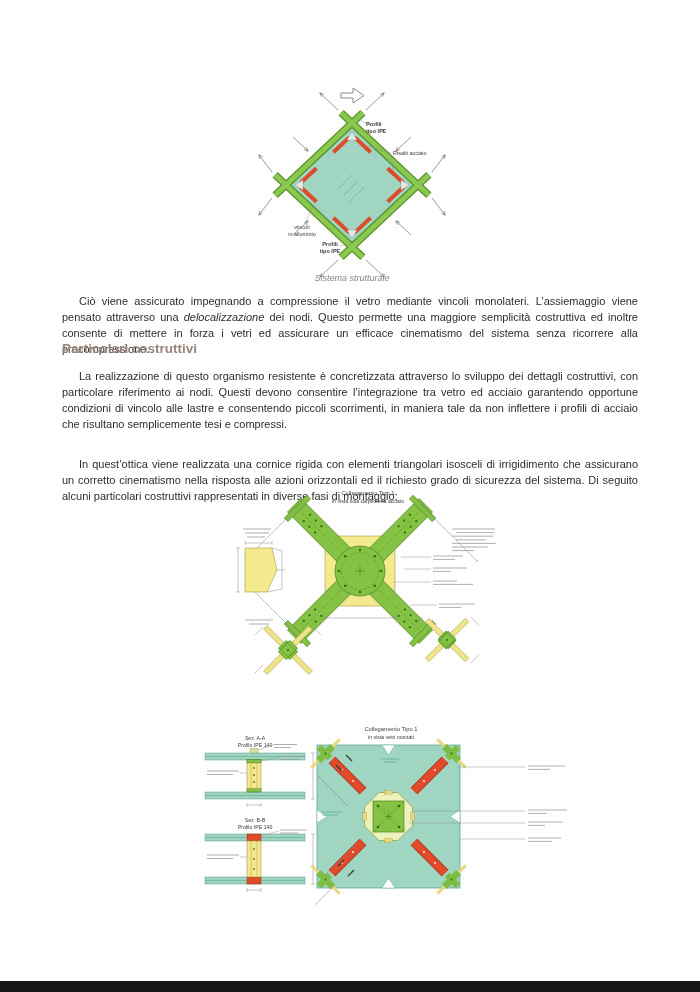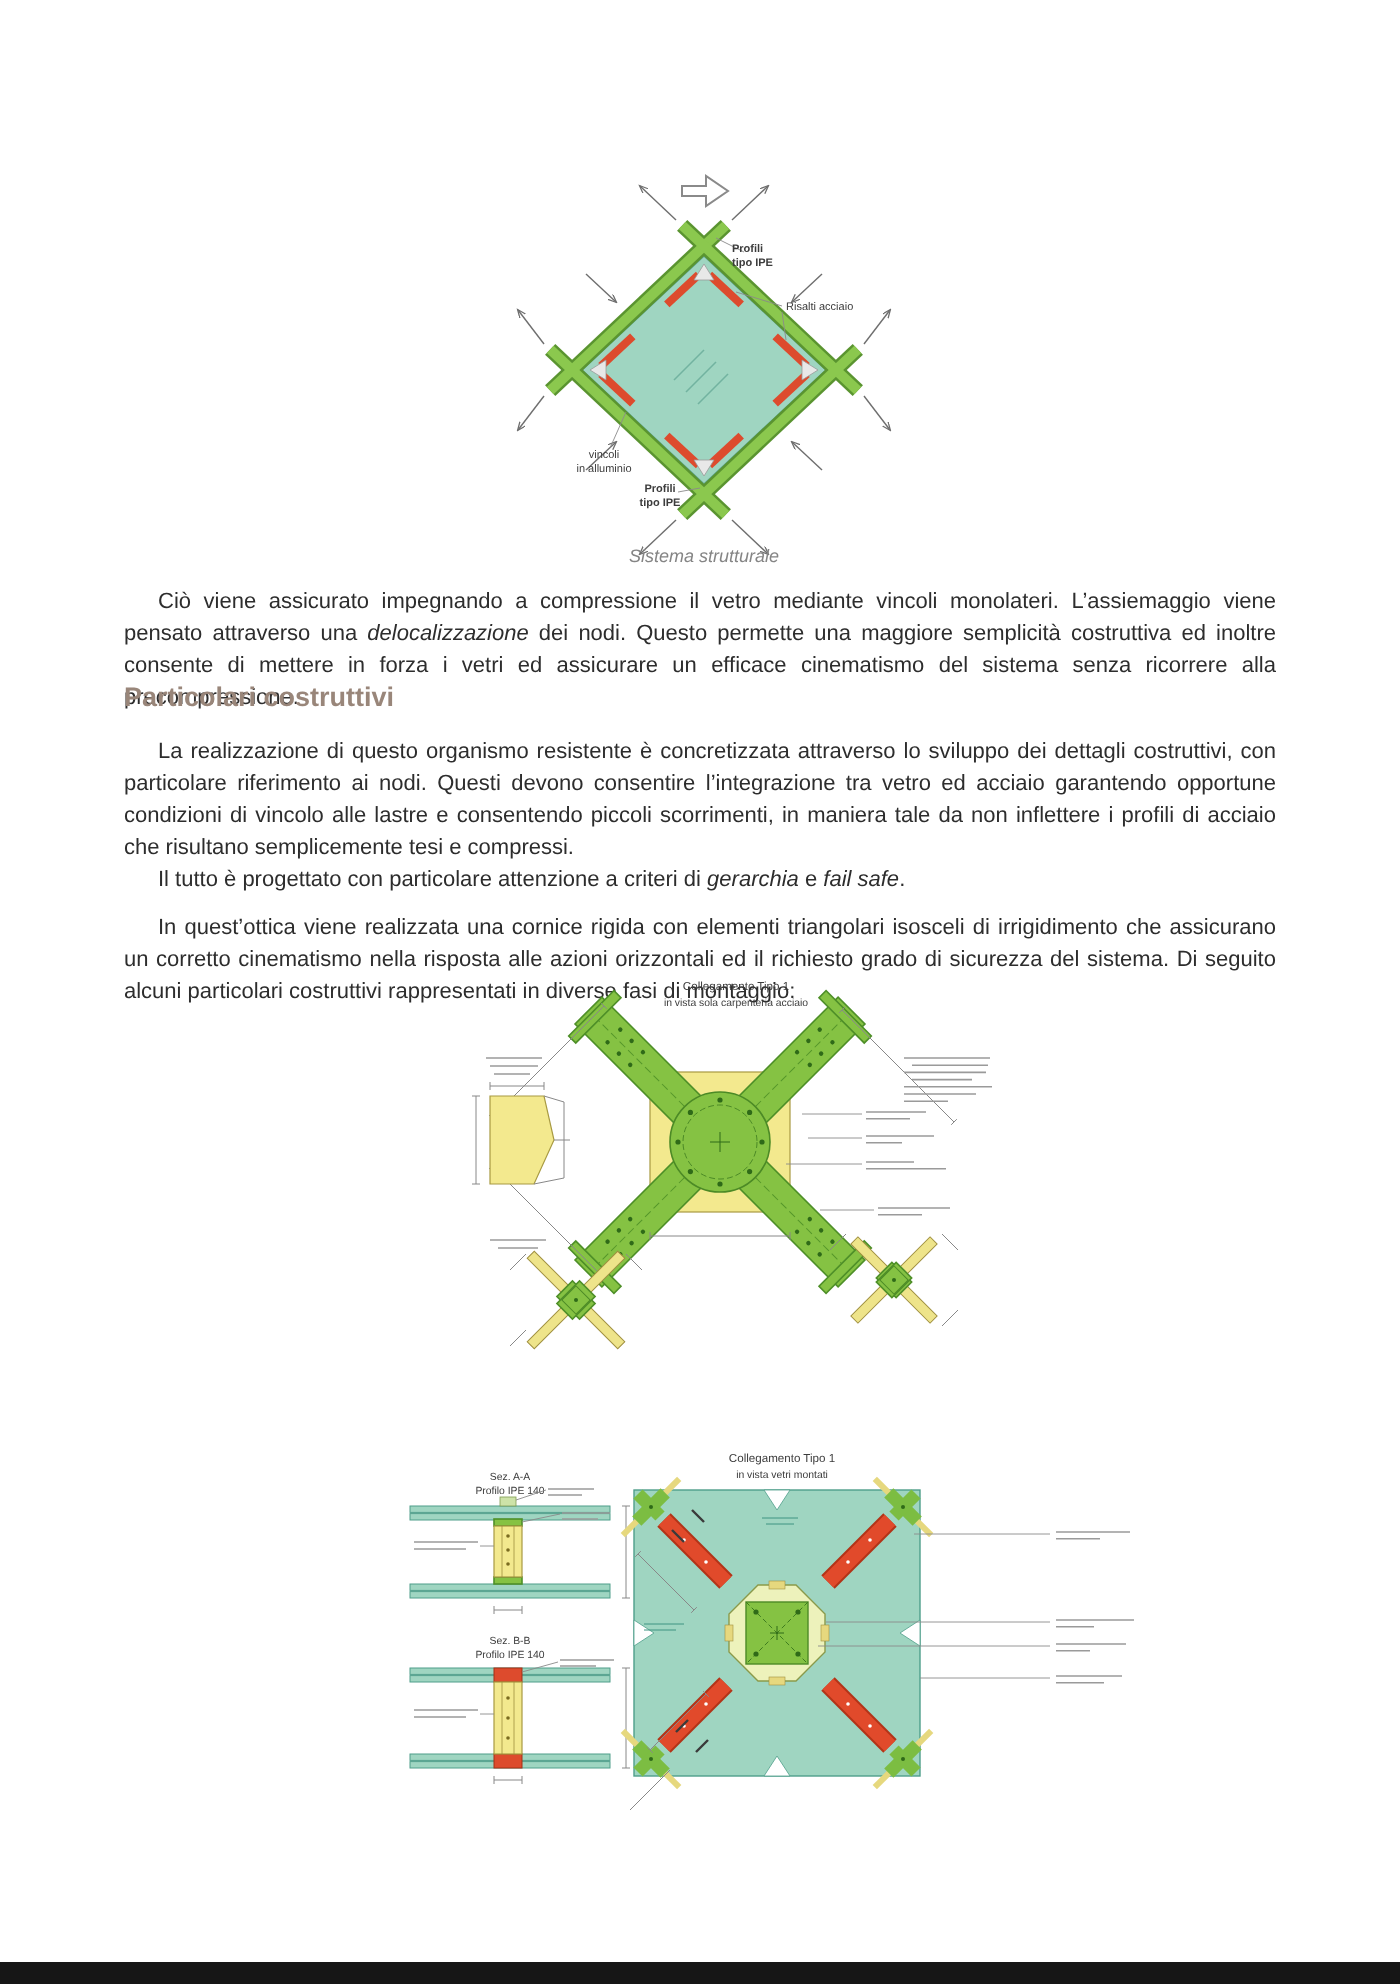--- a/index.html
+++ b/index.html
@@ -129,21 +129,20 @@
   </svg>
 
   <div class="caption" style="left:202px;top:273px;width:300px">Sistema strutturale</div>
 
   <p class="body-p" style="top:293px"><span>Ciò viene assicurato impegnando a compressione il vetro mediante vincoli monolateri. L’assiemaggio viene pensato attraverso una </span><i>delocalizzazione</i><span> dei nodi. Questo permette una maggiore semplicità costruttiva ed inoltre consente di mettere in forza i vetri ed assicurare un efficace cinematismo del sistema senza ricorrere alla precompressione.</span></p>
 
   <h2 class="heading">Particolari costruttivi</h2>
 
   <p class="body-p" style="top:368px">La realizzazione di questo organismo resistente è concretizzata attraverso lo sviluppo dei dettagli costruttivi, con particolare riferimento ai nodi. Questi devono consentire l’integrazione tra vetro ed acciaio garantendo opportune condizioni di vincolo alle lastre e consentendo piccoli scorrimenti, in maniera tale da non inflettere i profili di acciaio che risultano semplicemente tesi e compressi.</p>
 
-  <p class="body-p" style="top:432px"><span>Il tutto è progettato con particolare attenzione a criteri di </span><i>gerarchia</i><span> e </span><i>fail safe</i><span>.</span></p>
 
   <p class="body-p" style="top:456px">In quest’ottica viene realizzata una cornice rigida con elementi triangolari isosceli di irrigidimento che assicurano un corretto cinematismo nella risposta alle azioni orizzontali ed il richiesto grado di sicurezza del sistema. Di seguito alcuni particolari costruttivi rappresentati in diverse fasi di montaggio:</p>
 
   <svg class="figsvg" style="left:205px;top:487px" width="370" height="198" viewBox="0 0 370 198">
 
     <text class="figtitle" x="163" y="8" text-anchor="middle">Collegamento Tipo 1</text>
     <text class="figtitle2" x="163" y="16" text-anchor="middle">in vista sola carpenteria acciaio</text>
 
     <rect x="120" y="49" width="70" height="70" class="yellow"></rect>
 

